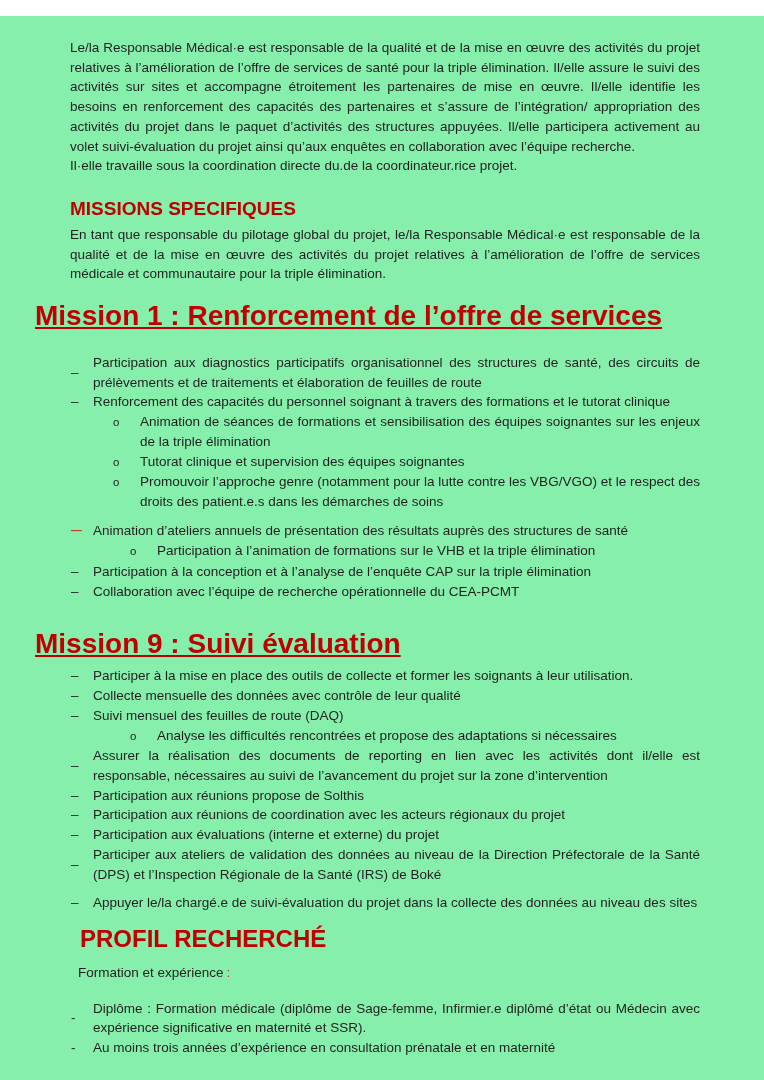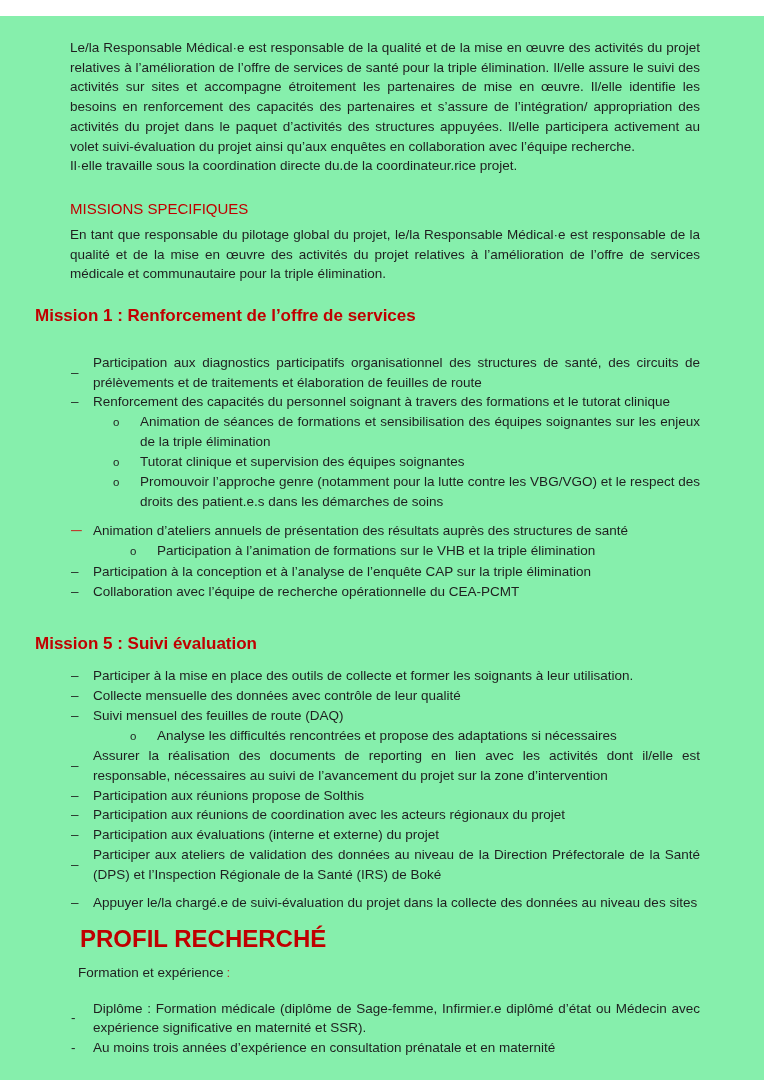--- a/index.html
+++ b/index.html
@@ -22,31 +22,32 @@
   }
   .content{
     box-sizing:border-box;
     padding:22px 64px 0 70px;
   }
   p{margin:0;}
   .just{text-align:justify;}
 
   h2.section-heading{
     color:var(--red);
-    font-size:15px;
+    font-size:19px;
     line-height:22px;
-    font-weight:400;
+    font-weight:700;
     margin:22px 0 5px 0;
   }
   h1.mission-heading{
     color:var(--red);
-    font-size:17px;
+    font-size:28px;
     line-height:26px;
     font-weight:700;
     margin:19px 0 0 -35px;
+    text-decoration:underline;
   }
   h2.profil-heading{
     color:var(--red);
     font-size:24px;
     line-height:24px;
     font-weight:700;
     margin:14px 0 0 10px;
   }
 
   .list{margin-top:24px;}
@@ -123,21 +124,21 @@
       <div class="li lvl1">
         <span class="mk dash"></span>
         <span class="tx">Participation à la conception et à l’analyse de l’enquête CAP sur la triple élimination</span>
       </div>
       <div class="li lvl1">
         <span class="mk dash"></span>
         <span class="tx">Collaboration avec l’équipe de recherche opérationnelle du CEA-PCMT</span>
       </div>
     </div>
 
-    <h1 class="mission-heading" style="margin-top:30px;">Mission 5 : Suivi évaluation</h1>
+    <h1 class="mission-heading" style="margin-top:30px;">Mission 9 : Suivi évaluation</h1>
 
     <div class="list tight">
       <div class="li lvl1">
         <span class="mk dash"></span>
         <span class="tx">Participer à  la mise en place des outils de collecte et former les soignants à leur utilisation.</span>
       </div>
       <div class="li lvl1">
         <span class="mk dash"></span>
         <span class="tx">Collecte mensuelle des données avec contrôle de leur qualité</span>
       </div>

